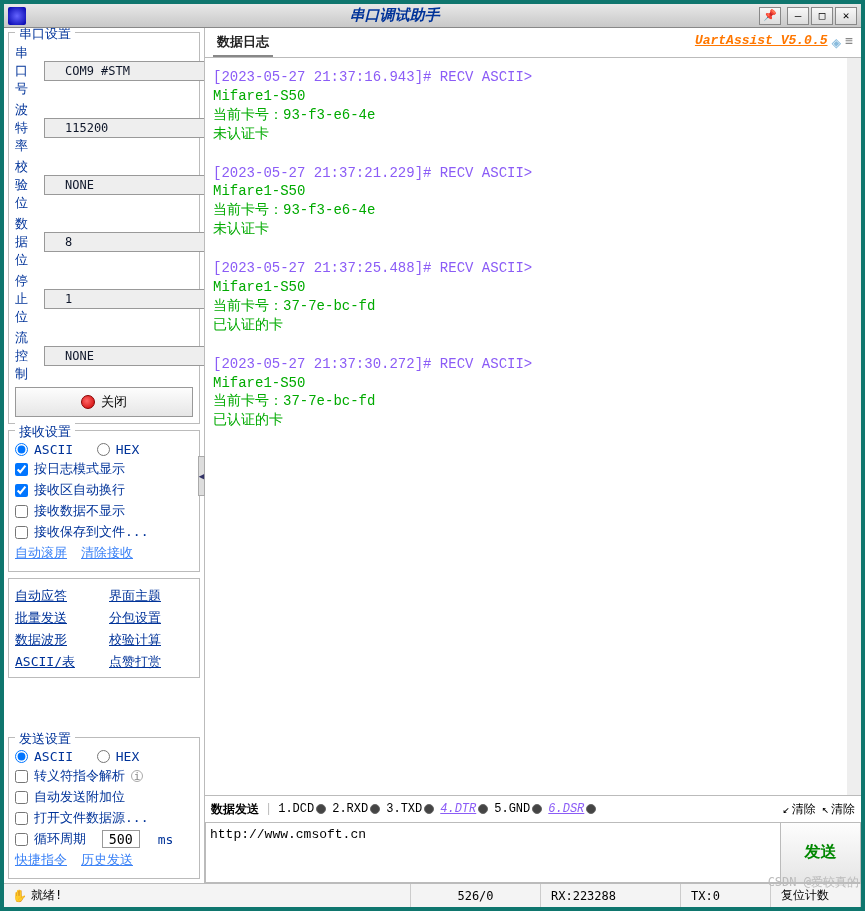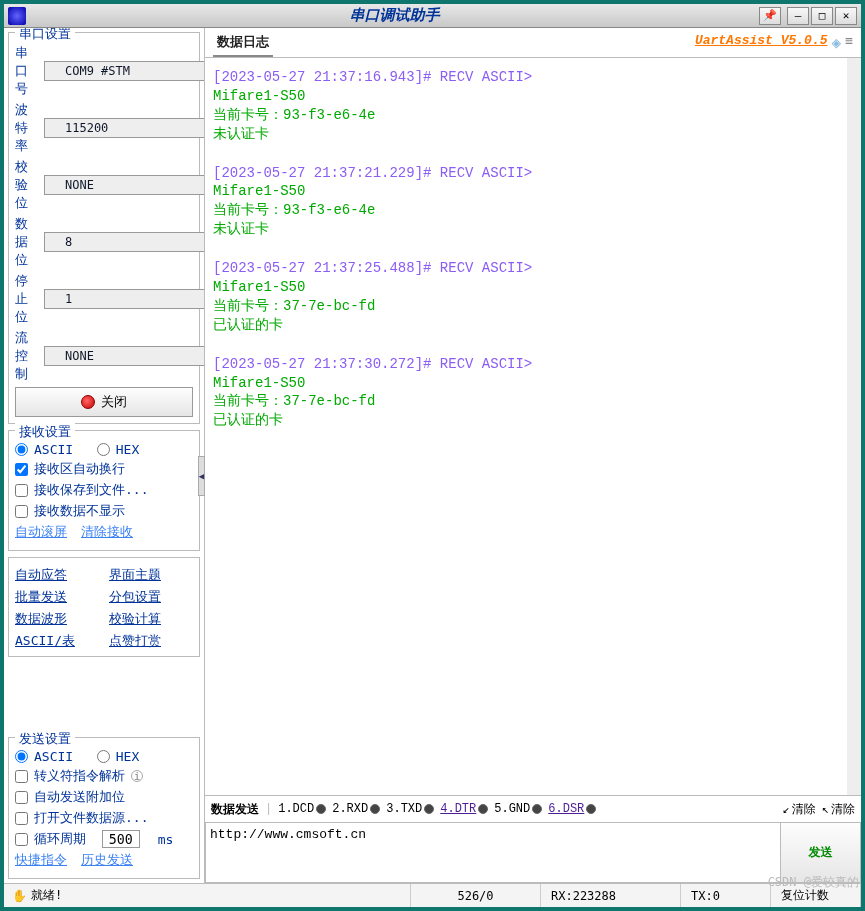--- a/index.html
+++ b/index.html
@@ -35,25 +35,25 @@
 .brand { color: #ff7700; font-weight: bold; text-decoration: underline; font-style: italic; font-family: "Courier New", monospace; }
 .diamond { color: #88bbdd; font-size: 16px; }
 .logarea { flex: 1; overflow-y: auto; padding: 10px 8px; font-family: "Courier New", monospace; font-size: 14px; line-height: 1.35; border-right: 14px solid #eee; position: relative; }
 .ts { color: #8b5cf6; }
 .grn { color: #00aa00; }
 .entry { margin-bottom: 20px; }
 .sendhead { height: 28px; border-top: 1px solid #bbb; border-bottom: 1px solid #bbb; display: flex; align-items: center; padding: 0 6px; gap: 6px; font-family: "Courier New", monospace; font-size: 12px; }
 .sendhead-l { font-weight: bold; font-family: "SimSun"; }
 .sig { display: flex; align-items: center; gap: 2px; }
 .sigdot { width: 10px; height: 10px; border-radius: 50%; border: 1px solid #666; background: #444; }
-.siglink { color: #4c1d95; text-decoration: underline; }
+.siglink { color: #8b5cf6; text-decoration: underline; font-style: italic; }
 .clrbtn { display: flex; align-items: center; gap: 2px; cursor: pointer; }
 .sendbox { display: flex; height: 60px; }
 .sendinput { flex: 1; border: 1px solid #bbb; border-top: none; padding: 4px; font-family: "Courier New", monospace; font-size: 13px; resize: none; }
-.sendbtn { width: 80px; border: 1px solid #bbb; border-top: none; border-left: none; background: linear-gradient(#fdfdfd,#e6e6e6); color: #008800; font-size: 12px; font-weight: bold; cursor: pointer; }
+.sendbtn { width: 80px; border: 1px solid #bbb; border-top: none; border-left: none; background: linear-gradient(#fdfdfd,#e6e6e6); color: #008800; font-size: 16px; font-weight: bold; cursor: pointer; }
 .statusbar { height: 24px; border-top: 1px solid #bbb; display: flex; align-items: center; font-size: 12px; background: #f4f4f4; }
 .statusbar .cell { border-right: 1px solid #ccc; padding: 0 10px; height: 100%; display: flex; align-items: center; }
 .ready { display: flex; align-items: center; gap: 4px; padding: 0 8px; }
 .ready-ico { color: #ffaa00; }
 .watermark { position: absolute; right: 6px; bottom: 20px; color: #bbb; font-size: 12px; }
 .infoico { color:#888; font-size:11px; border:1px solid #aaa; border-radius:50%; width:12px; height:12px; display:inline-flex; align-items:center; justify-content:center; margin-left:2px;}
 .scrollthumb { position:absolute; right:-14px; top:0; width:14px; height:40px; background:#ccc; border:1px solid #aaa;}
 </style>
 </head>
 <body>
@@ -106,29 +106,33 @@
       </div>
 
       <div class="gbox">
         <div class="gbox-title">接收设置</div>
         <div class="radio-row">
           <input type="radio" checked="" style=""><span>ASCII</span>
           &nbsp;&nbsp;<input type="radio" style=""><span>HEX</span>
         </div>
         <div class="chk-row">
             <input type="checkbox" checked="" style="">
+            <span>按日志模式显示</span>
+          </div>
+        <div class="chk-row">
+            <input type="checkbox" checked="" style="">
             <span>接收区自动换行</span>
           </div>
         <div class="chk-row">
             <input type="checkbox" style="">
+            <span>接收数据不显示</span>
+          </div>
+        <div class="chk-row">
+            <input type="checkbox" style="">
             <span>接收保存到文件...</span>
-          </div>
-        <div class="chk-row">
-            <input type="checkbox" style="">
-            <span>接收数据不显示</span>
           </div>
         <div class="linkrow">
           <a>自动滚屏</a>
           <a>清除接收</a>
         </div>
       </div>
 
       <div class="gbox">
         <div class="grid2">
           <span>自动应答</span>

